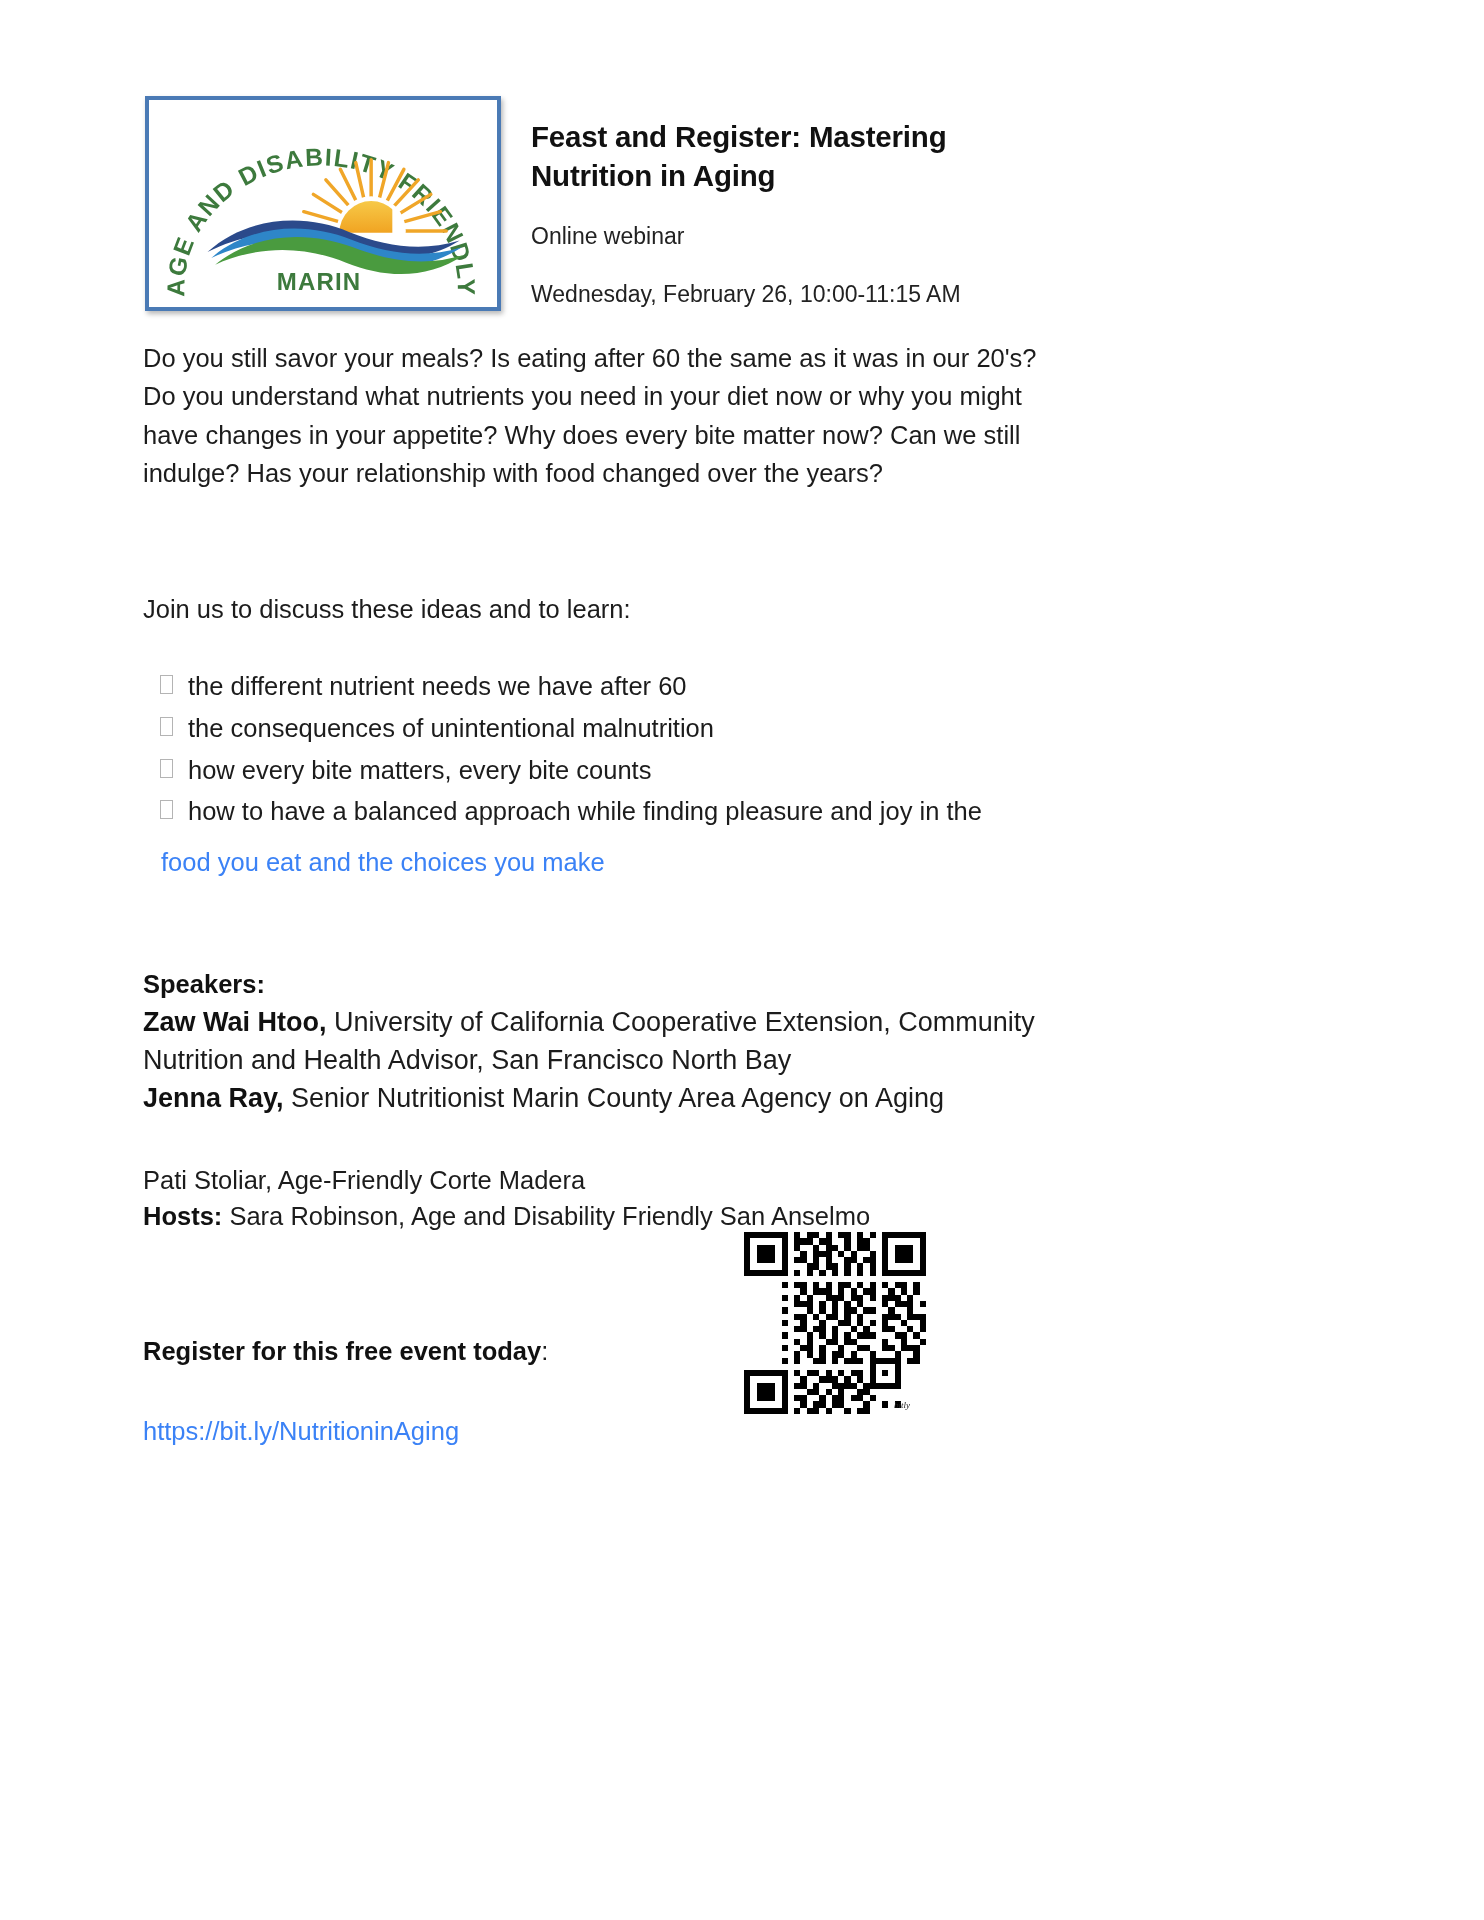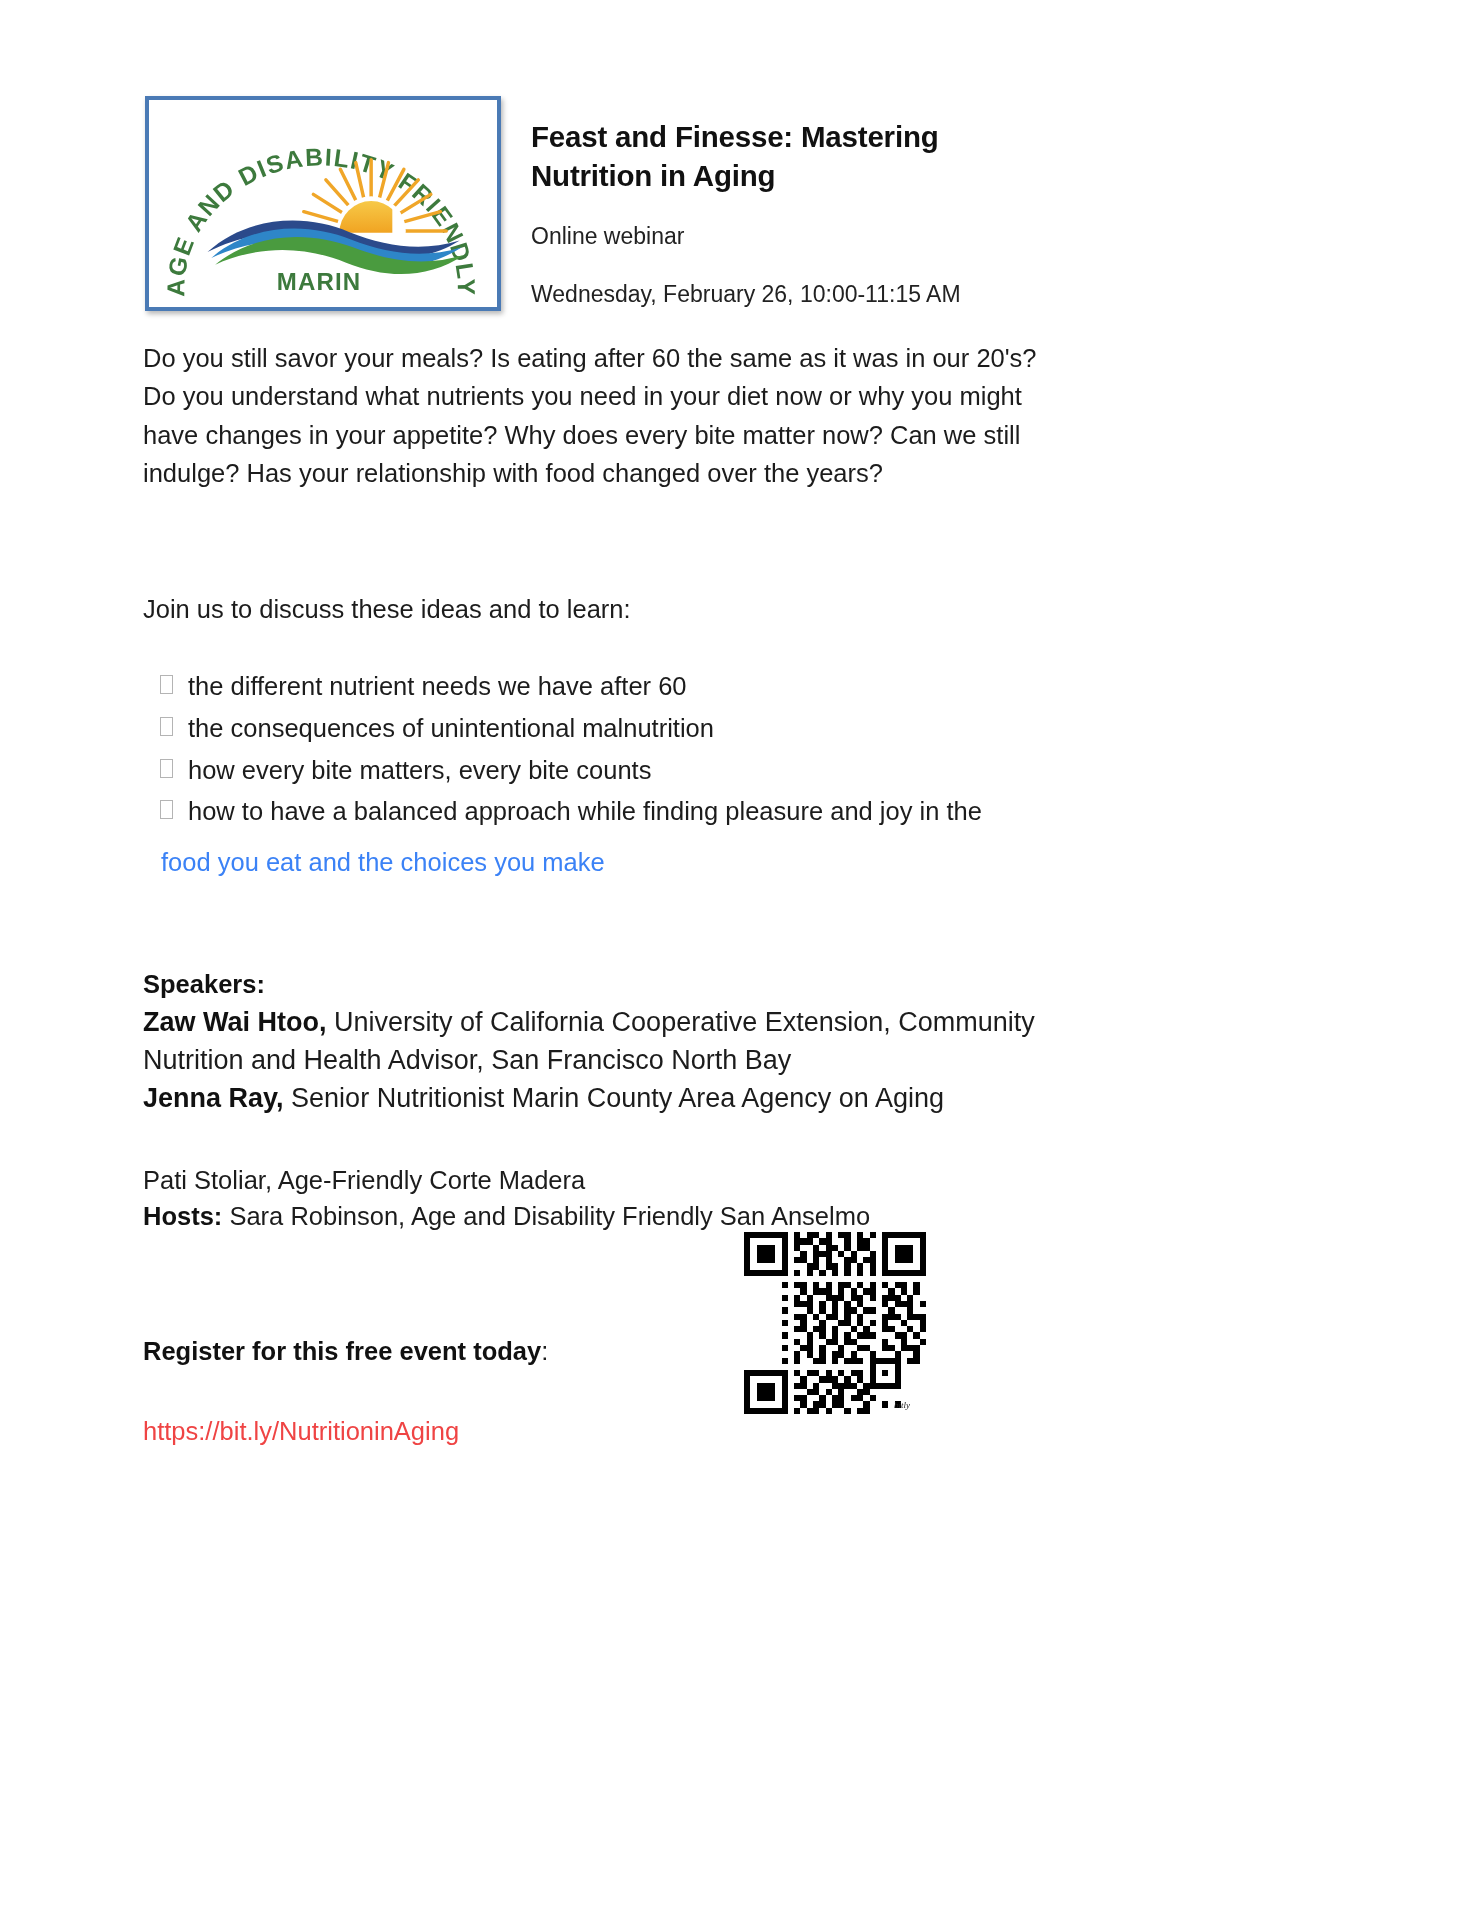--- a/index.html
+++ b/index.html
@@ -163,21 +163,21 @@
     margin: 0;
     line-height: 1.4;
     color: #1c1c1c;
   }
   .register-heading b { font-weight: bold; color: #111111; }
 
   .register-url {
     font-size: 25.5px;
     margin: 44px 0 0 0;
     line-height: 1.4;
-    color: #ef4444;
+    color: #3b82f6;
     text-decoration: none;
     display: inline-block;
   }
 
   
   .qr-wrap {
     position: absolute;
     left: 744px;
     top: 1232px;
     width: 182px;
@@ -248,21 +248,21 @@
                    C 284,178 241,176 201,160 C 157,142 108,142 62,164 Z" fill="#2e86c8"></path>
           <path d="M 66,171 C 108,137 164,136 209,153 C 248,168 285,173 324,161
                    C 286,187 242,185 202,169 C 158,151 110,151 66,171 Z" fill="#4a9b3f"></path>
 
           <text x="130" y="197" font-family="'Liberation Sans', sans-serif" font-size="25" font-weight="bold" fill="#3d7a3d" letter-spacing="1.2">MARIN</text>
         </svg>
       </div>
     </div>
 
     <div class="header-text">
-      <h1 class="event-title">Feast and Finesse: Mastering Nutrition in Aging</h1>
+      <h1 class="event-title">Feast and Register: Mastering Nutrition in Aging</h1>
       <p class="event-format">Online webinar</p>
       <p class="event-datetime">Wednesday, February 26,  10:00-11:15 AM</p>
     </div>
   </div>
 
   <div class="body-area">
 
     <p class="intro-paragraph">Do you still savor your meals? Is eating after 60 the same as it was in our 20's? Do you understand what nutrients you need in your diet now or why you might have changes in your appetite? Why does every bite matter now? Can we still indulge? Has your relationship with food changed over the years?</p>
 
     <p class="join-line">Join us to discuss these ideas and to learn:</p>

